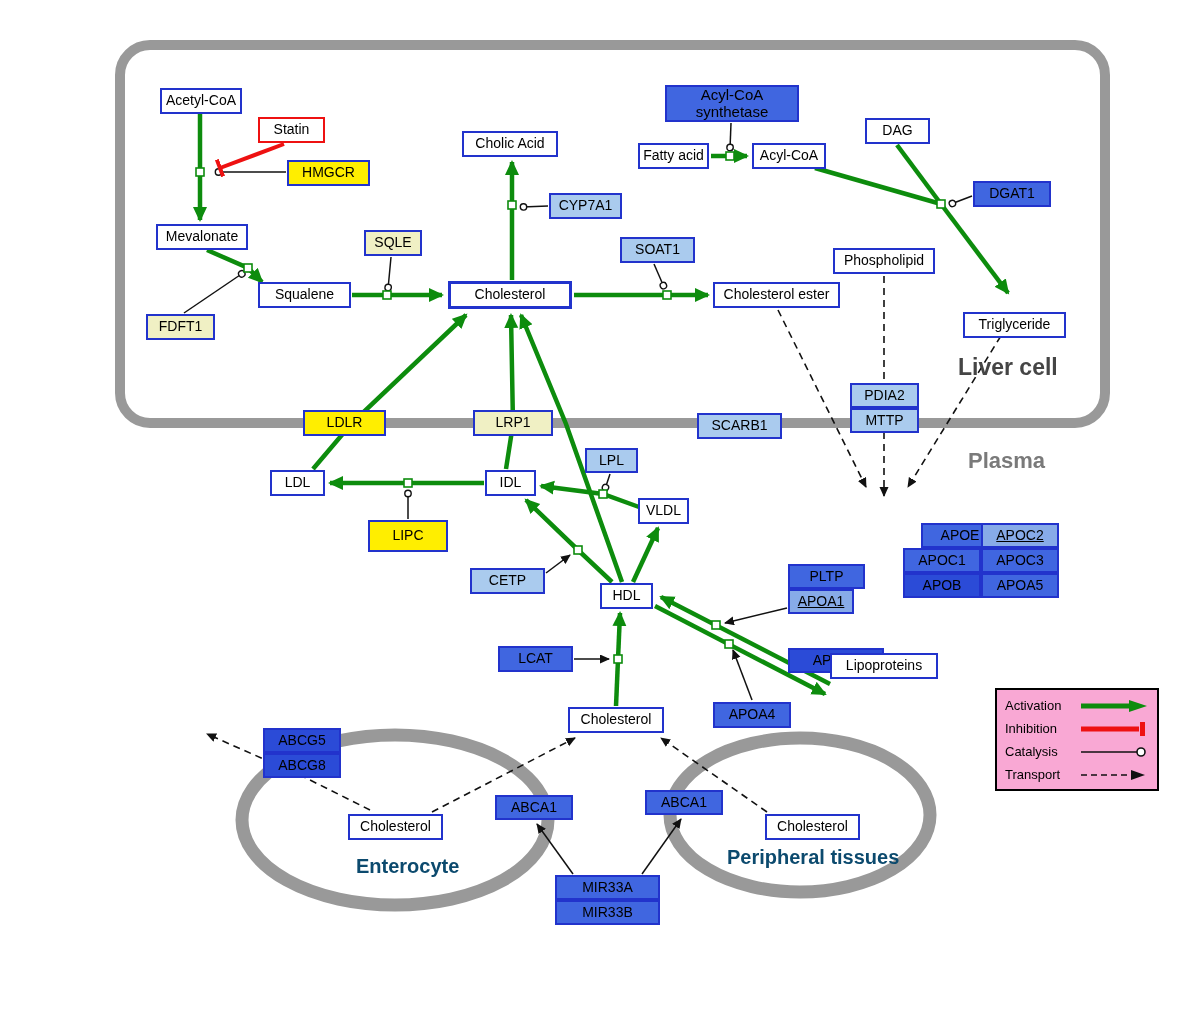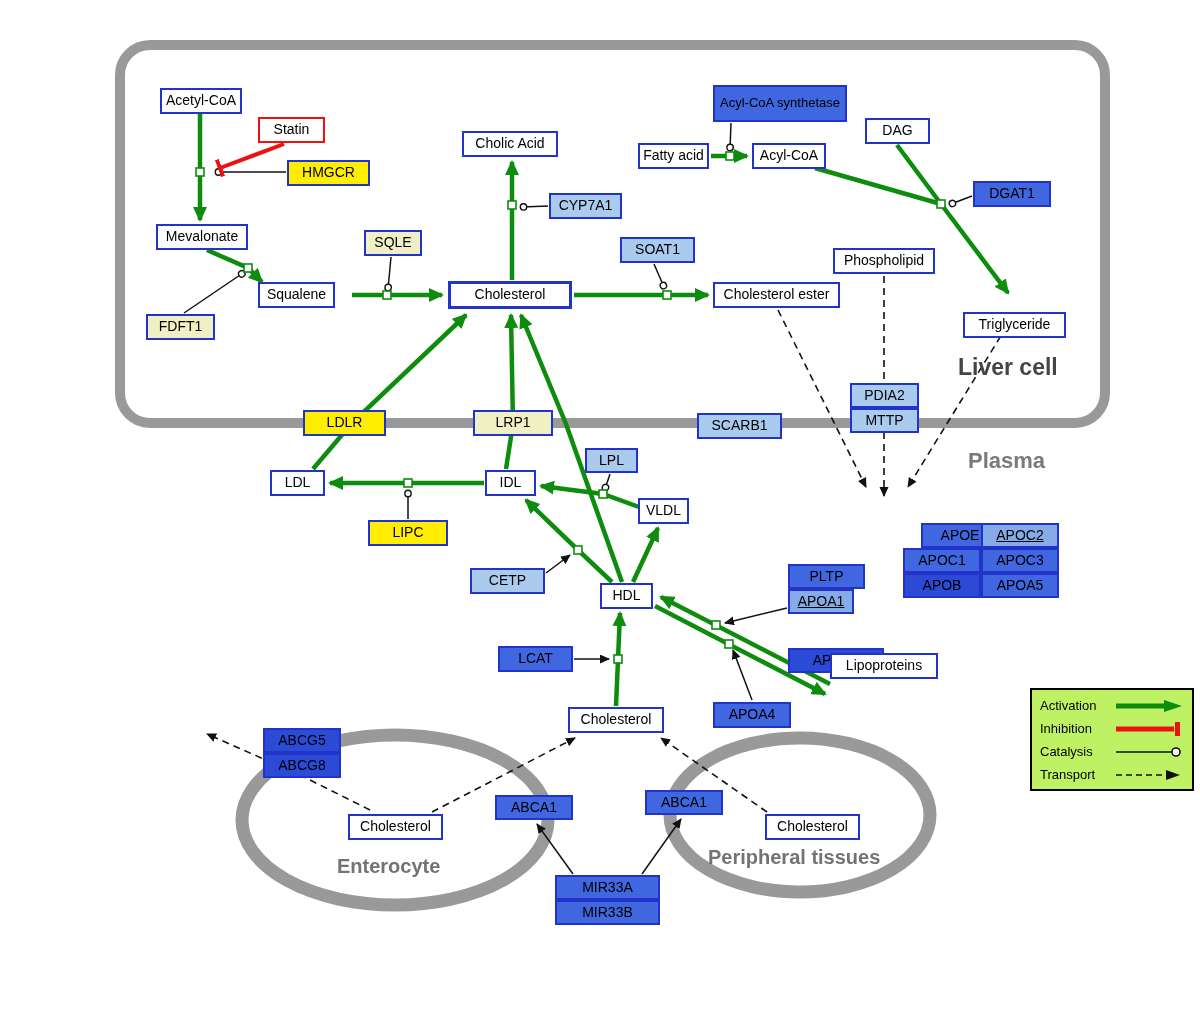--- a/index.html
+++ b/index.html
@@ -13,28 +13,28 @@
     border:2px solid #2233cc; z-index:2; line-height:1.12; padding:0 2px;
   }
   .pale   { background:#f0f0c4; }
   .yellow { background:#ffee00; }
   .blue   { background:#4066e0; }
   .dkblue { background:#2b4bd7; }
   .ltblue { background:#aacbee; }
   .midblue{ background:#87abe8;text-decoration:underline; }
   .redborder { border-color:#ee1111; }
   .thick  { border-width:3px; }
-  .small  { font-size:13px;margin-left:48px; }
+  .small  { font-size:15px; }
   .complabel { position:absolute; font-weight:bold; color:#7f7f7f; z-index:1; white-space:nowrap; }
   .lbl-liver { font-size:23px; color:#454545; }
   .lbl-plasma { font-size:22px; color:#7a7a7a; }
-  .lbl-tissue { font-size:20px; color:#737373; }
+  .lbl-tissue { font-size:20px; color:#0c4a6e;margin-left:19px; }
   .legend {
     position:absolute; left:995px; top:688px; width:164px; height:103px;
-    border:2px solid #000; background:#bef264; z-index:3; padding:4px 0;margin-left:35px;
+    border:2px solid #000; background:#f9a8d4; z-index:3; padding:4px 0;
   }
   .legend-row { display:flex; align-items:center; justify-content:space-between;
     height:23px; padding:0 8px; font-size:13px; color:#000; }
 </style>
 </head>
 <body>
 
 <div class="stage">
 
   <svg class="edges" width="1200" height="1013">
@@ -132,21 +132,21 @@
   <div class="complabel lbl-liver" style="left:958px;top:354px;">Liver cell</div>
   <div class="complabel lbl-plasma" style="left:968px;top:448px;">Plasma</div>
   <div class="complabel lbl-tissue" style="left:337px;top:855px;">Enterocyte</div>
   <div class="complabel lbl-tissue" style="left:708px;top:846px;">Peripheral tissues</div>
 
   <div class="node" style="left:160px;top:88px;width:82px;height:26px">Acetyl-CoA</div>
   <div class="node redborder" style="left:258px;top:117px;width:67px;height:26px">Statin</div>
   <div class="node yellow" style="left:287px;top:160px;width:83px;height:26px">HMGCR</div>
   <div class="node" style="left:156px;top:224px;width:92px;height:26px">Mevalonate</div>
   <div class="node pale" style="left:146px;top:314px;width:69px;height:26px">FDFT1</div>
-  <div class="node" style="left:258px;top:282px;width:77px;height:26px">Squalene</div>
+  <div class="node" style="left:258px;top:282px;width:93px;height:26px">Squalene</div>
   <div class="node pale" style="left:364px;top:230px;width:58px;height:26px">SQLE</div>
   <div class="node thick" style="left:448px;top:281px;width:124px;height:28px">Cholesterol</div>
   <div class="node" style="left:462px;top:131px;width:96px;height:26px">Cholic Acid</div>
   <div class="node ltblue" style="left:549px;top:193px;width:73px;height:26px">CYP7A1</div>
   <div class="node ltblue" style="left:620px;top:237px;width:75px;height:26px">SOAT1</div>
   <div class="node" style="left:713px;top:282px;width:127px;height:26px">Cholesterol ester</div>
   <div class="node blue small" style="left:665px;top:85px;width:134px;height:37px">Acyl-CoA synthetase</div>
   <div class="node" style="left:638px;top:143px;width:71px;height:26px">Fatty acid</div>
   <div class="node" style="left:752px;top:143px;width:74px;height:26px">Acyl-CoA</div>
   <div class="node" style="left:865px;top:118px;width:65px;height:26px">DAG</div>
@@ -155,21 +155,21 @@
   <div class="node" style="left:963px;top:312px;width:103px;height:26px">Triglyceride</div>
   <div class="node ltblue" style="left:850px;top:383px;width:69px;height:25px">PDIA2</div>
   <div class="node ltblue" style="left:850px;top:408px;width:69px;height:25px">MTTP</div>
 
   <div class="node yellow" style="left:303px;top:410px;width:83px;height:26px">LDLR</div>
   <div class="node pale" style="left:473px;top:410px;width:80px;height:26px">LRP1</div>
   <div class="node ltblue" style="left:697px;top:413px;width:85px;height:26px">SCARB1</div>
 
   <div class="node" style="left:270px;top:470px;width:55px;height:26px">LDL</div>
   <div class="node" style="left:485px;top:470px;width:51px;height:26px">IDL</div>
-  <div class="node yellow" style="left:368px;top:520px;width:80px;height:26px">LIPC</div>
+  <div class="node yellow" style="left:368px;top:520px;width:80px;height:32px">LIPC</div>
   <div class="node ltblue" style="left:585px;top:448px;width:53px;height:25px">LPL</div>
   <div class="node" style="left:638px;top:498px;width:51px;height:26px">VLDL</div>
   <div class="node ltblue" style="left:470px;top:568px;width:75px;height:26px">CETP</div>
   <div class="node" style="left:600px;top:583px;width:53px;height:26px">HDL</div>
   <div class="node blue" style="left:498px;top:646px;width:75px;height:26px">LCAT</div>
   <div class="node blue" style="left:788px;top:564px;width:77px;height:25px">PLTP</div>
   <div class="node midblue" style="left:788px;top:589px;width:66px;height:25px">APOA1</div>
   <div class="node dkblue" style="left:788px;top:648px;width:96px;height:25px">APOA2</div>
   <div class="node blue" style="left:713px;top:702px;width:78px;height:26px">APOA4</div>
   <div class="node" style="left:830px;top:653px;width:108px;height:26px">Lipoproteins</div>

